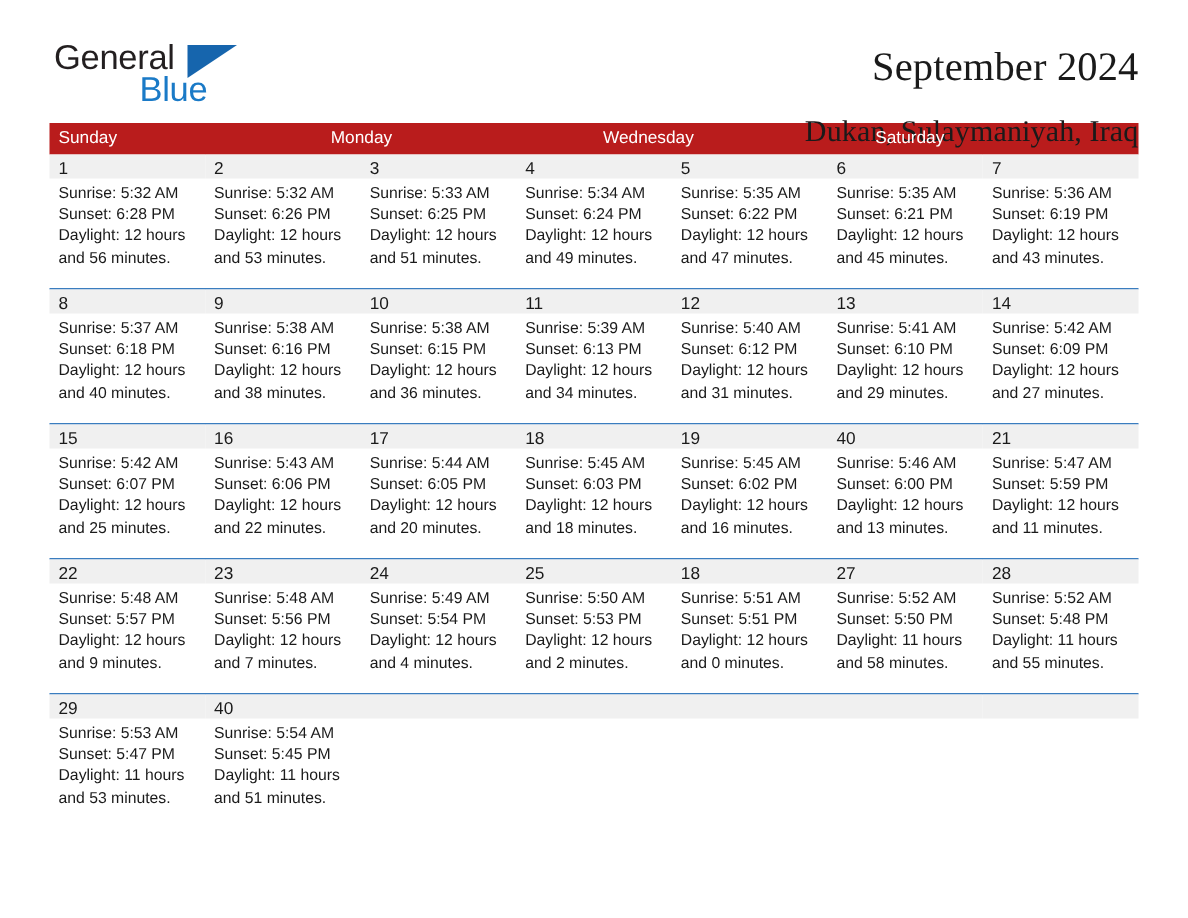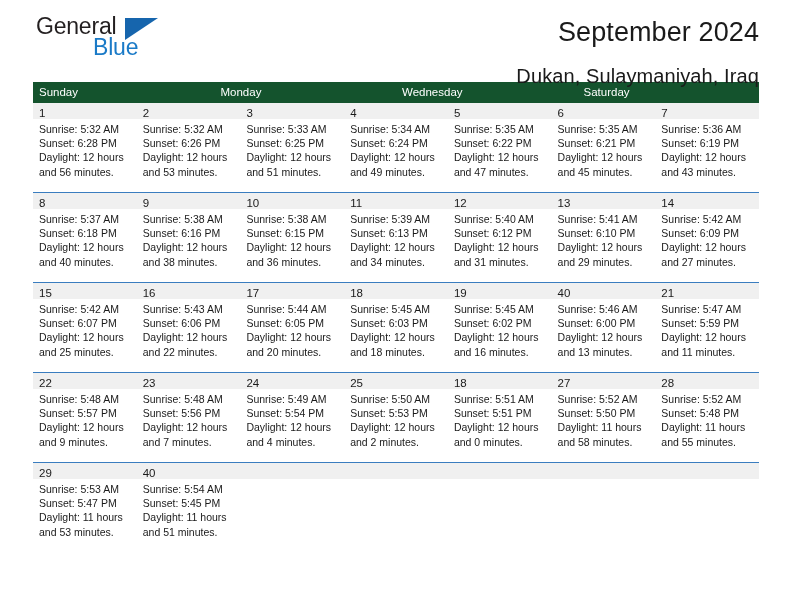--- a/index.html
+++ b/index.html
@@ -20,21 +20,21 @@
     height: 612px;
     box-sizing: border-box;
     padding: 0 33px;
   }
 
   
   .header {
     display: flex;
     justify-content: space-between;
     align-items: flex-start;
-    padding-top: 14px;
+    padding-top: 26px;
     height: 72px;
     box-sizing: border-box;
     gap: 23px;
   }
   .brand {
     position: relative;
     width: 180px;
     height: 56px;
     padding-left: 3px;
   }
@@ -60,20 +60,21 @@
     top: 4px;
     width: 0;
     height: 0;
     border-left: 33px solid #1665ad;
     border-bottom: 22px solid transparent;
   }
 
   .title-wrap {
     text-align: right;
     padding-top: 2px;
+    font-family: Liberation Serif, serif;
   }
   .cal-title {
     font-size: 27px;
     font-weight: normal;
     color: #1a1a1a;
     line-height: 32px;
     letter-spacing: 0.1px;
   }
   .cal-subtitle {
     font-size: 20px;
@@ -83,21 +84,21 @@
     letter-spacing: 0.1px;
   }
 
   
   .calendar {
     margin-top: 10px;
     width: 726px;
   }
   .weekdays {
     display: flex;
-    background: #14532d;
+    background: #b91c1c;
     height: 21px;
   }
   .weekday {
     flex: 1 1 0;
     color: #ffffff;
     font-size: 11.5px;
     line-height: 21px;
     padding-left: 6px;
     box-sizing: border-box;
     white-space: nowrap;

